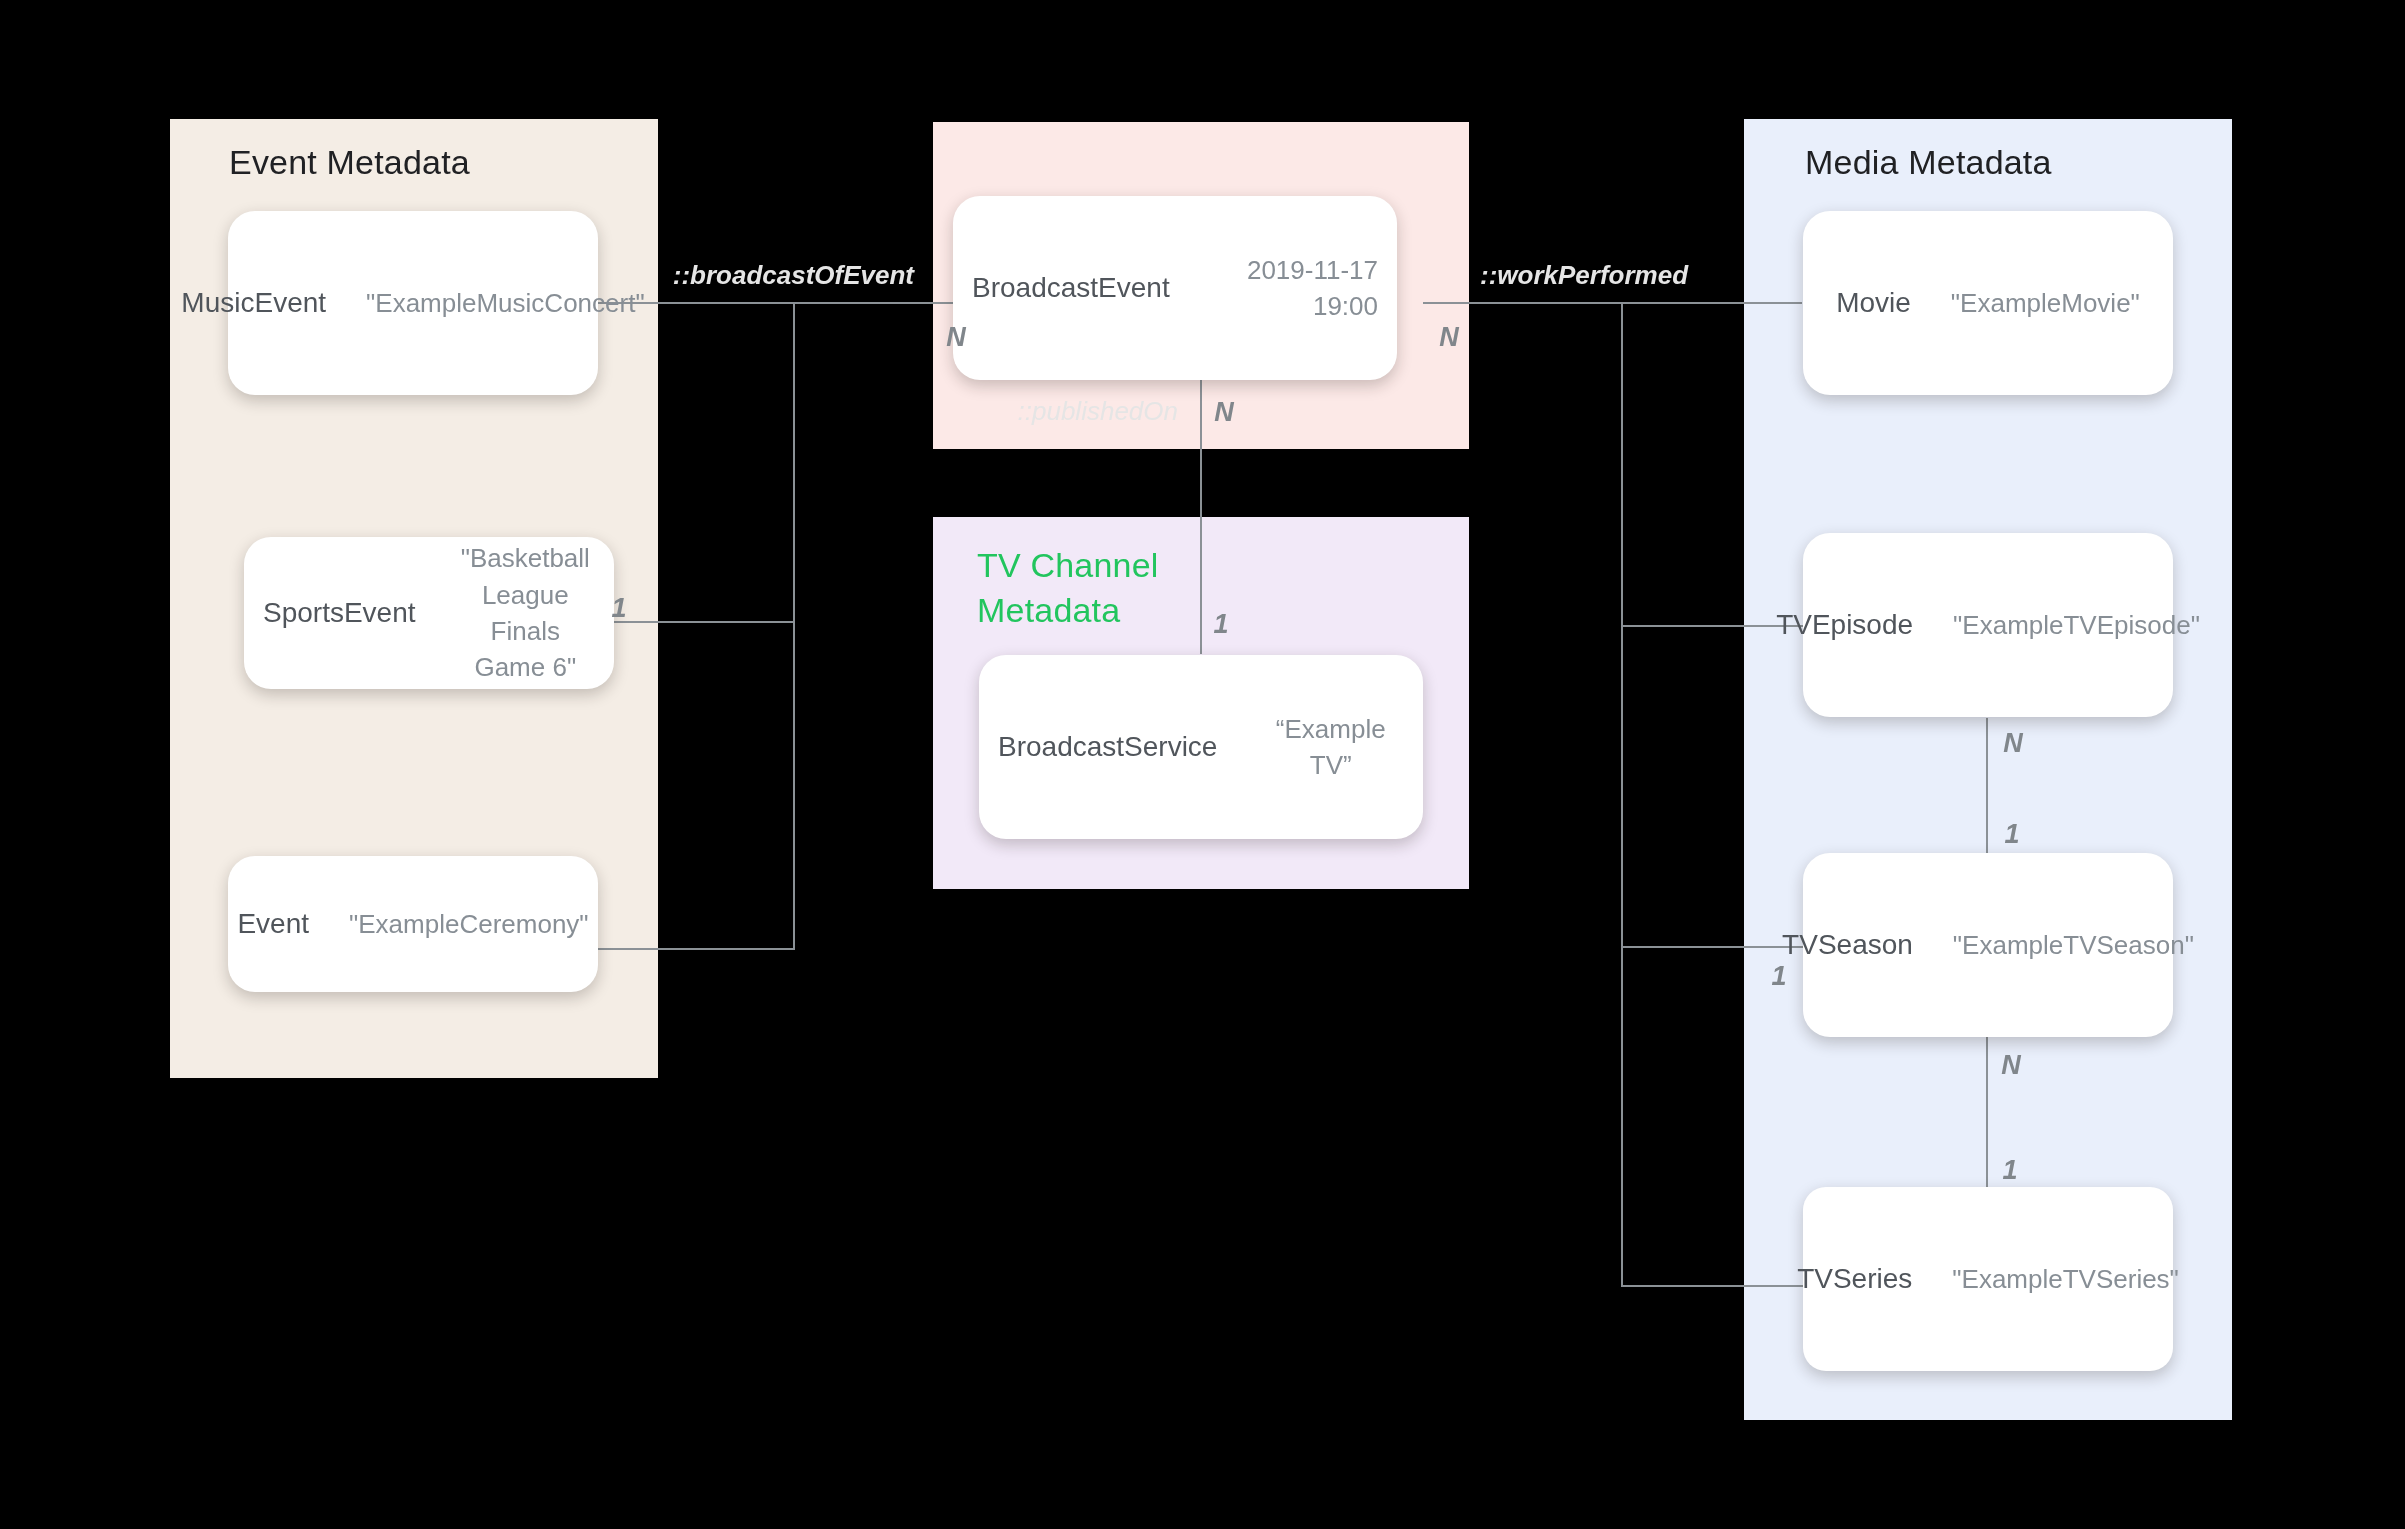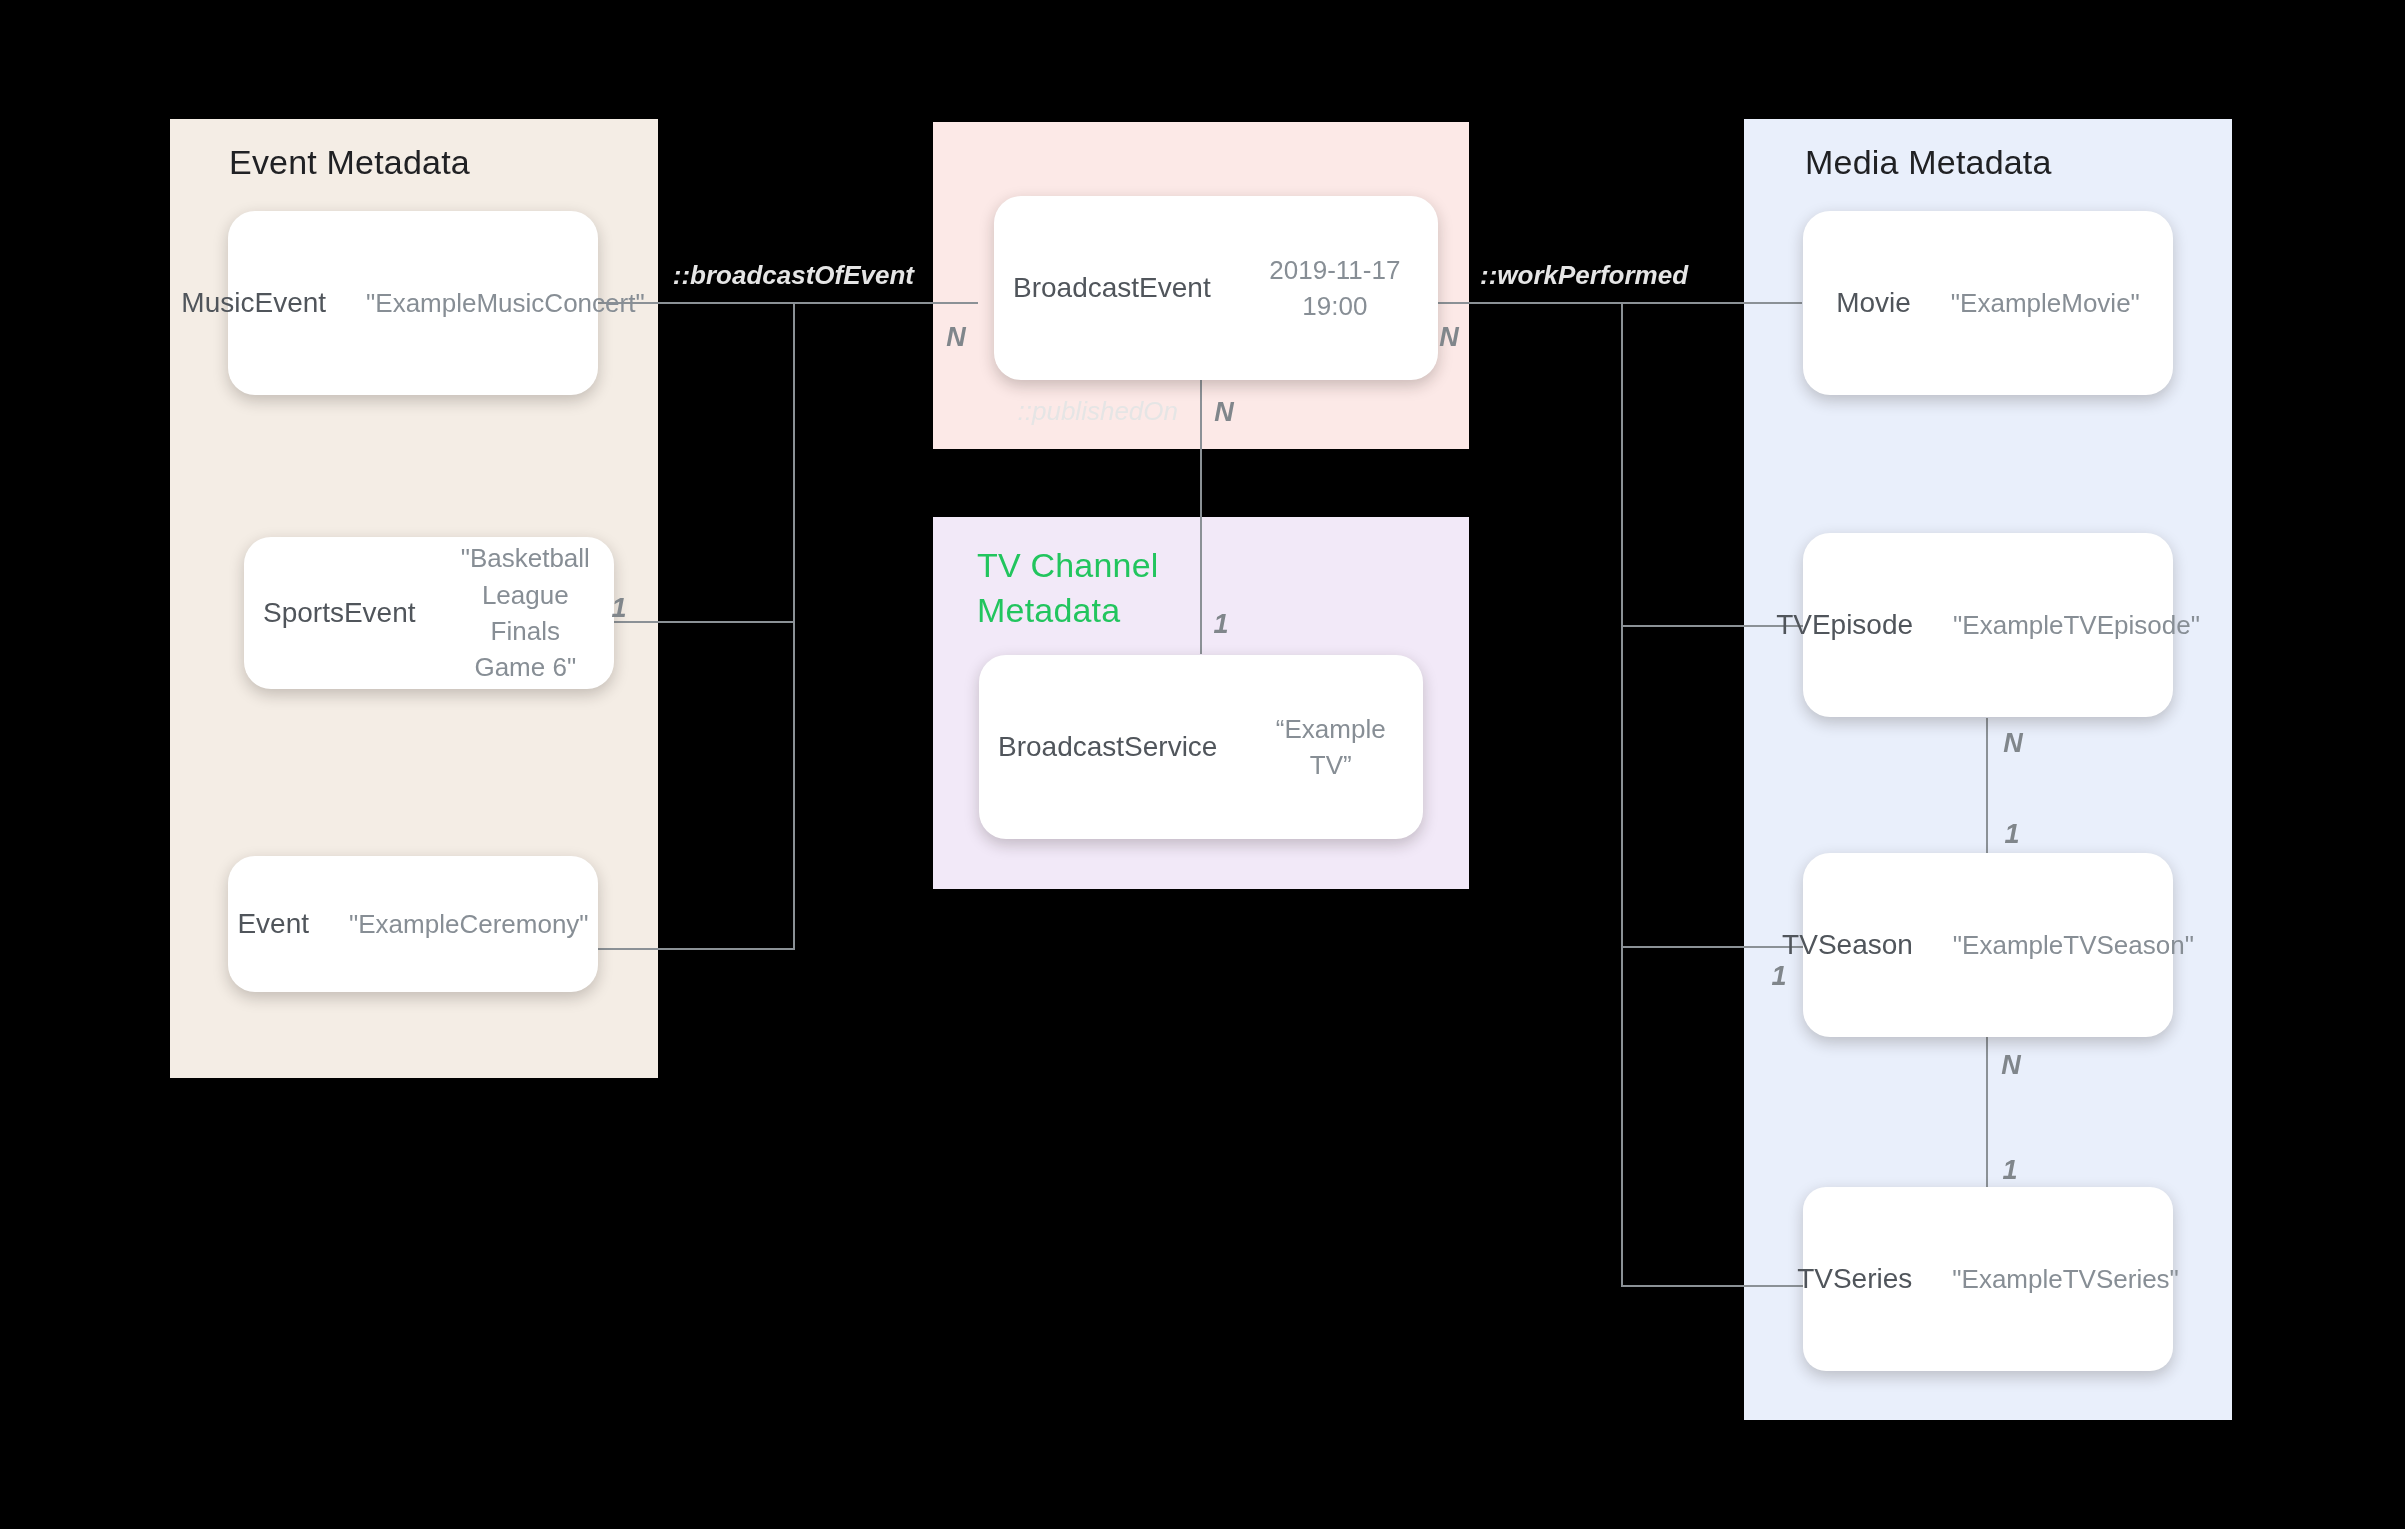--- a/index.html
+++ b/index.html
@@ -56,21 +56,21 @@
   <div class="card" style="left:244px;top:537px;width:370px;height:152px;">
     <div class="card-title">SportsEvent</div>
     <div class="card-value">"Basketball League Finals Game 6"</div>
   </div>
 
   <div class="card" style="left:228px;top:856px;width:370px;height:136px;align-items:center;">
     <div class="card-title">Event</div>
     <div class="card-value">"ExampleCeremony"</div>
   </div>
 
-  <div class="card" style="left:994px;top:196px;width:444px;height:184px;">
+  <div class="card" style="left:953px;top:196px;width:444px;height:184px;text-align:right;">
     <div class="card-title">BroadcastEvent</div>
     <div class="card-value">2019-11-17 19:00</div>
   </div>
 
   <div class="card" style="left:979px;top:655px;width:444px;height:184px;">
     <div class="card-title">BroadcastService</div>
     <div class="card-value">“Example TV”</div>
   </div>
 
   <div class="card" style="left:1803px;top:533px;width:370px;height:184px;">

